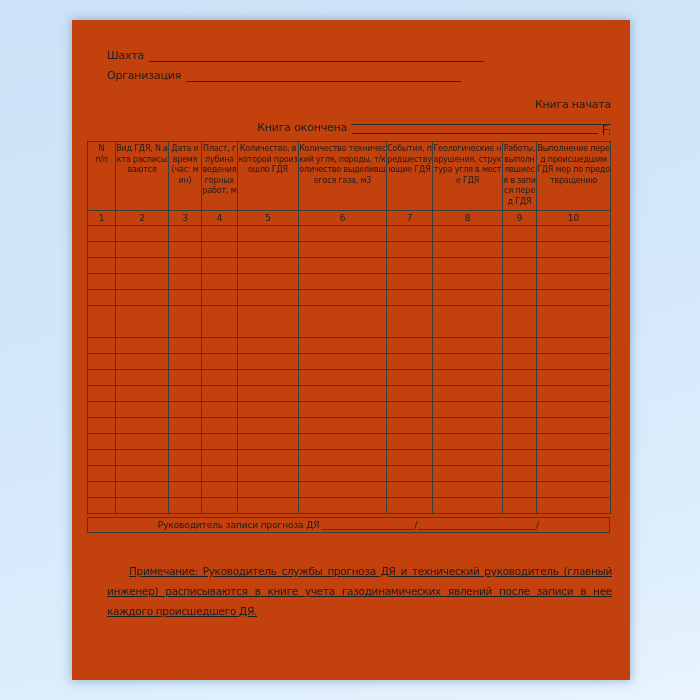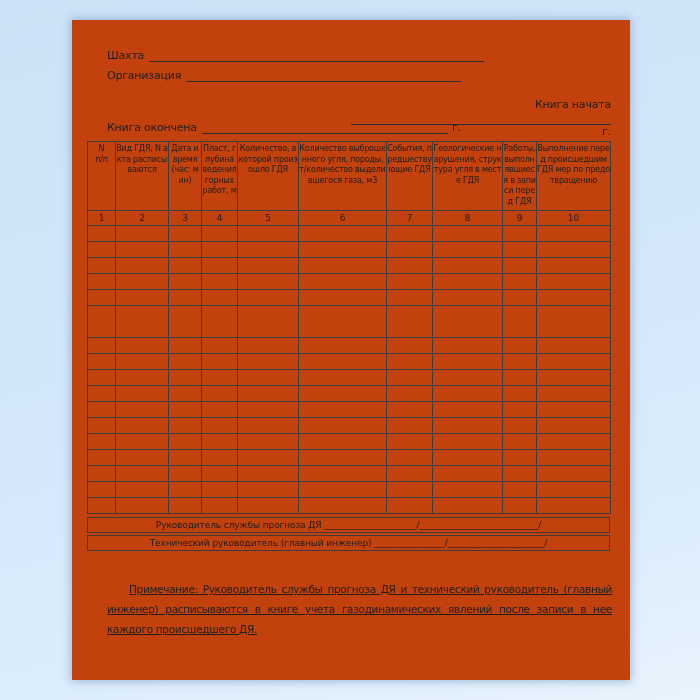--- a/index.html
+++ b/index.html
@@ -12,21 +12,21 @@
     position:absolute;left:72px;top:20px;width:558px;height:660px;
     background:#c2410c;box-sizing:border-box;padding:26px 19px 18px 15px;
     box-shadow:0 0 9px 1px rgba(115,150,190,0.65);
   }
   .fields{margin-left:20px;}
   .field{display:flex;align-items:flex-end;height:16px;font-size:11px;letter-spacing:-0.2px;}
   .field .line{border-bottom:1px solid #2c2c2c;height:13px;margin-left:5px;flex:none;}
   .f1{margin-bottom:4px;}  .f1 .line{width:335px;}
   .f2{margin-bottom:16px;text-align:right;} .f2 .line{width:275px;}
   .f3{margin-bottom:4px;flex-direction:column;}  .f3 .line{width:260px;}
-  .f4{margin-bottom:4px;}    .f4 .line{width:246px;}
+  .f4{margin-bottom:4px;justify-content:flex-end;}    .f4 .line{width:246px;}
   .suffix{margin-left:4px;}
   table.grid{
     width:523px;margin-top:7px;border-collapse:collapse;table-layout:fixed;
   }
   table.grid th,table.grid td{border:1px solid #3c3c3c;padding:0;overflow:hidden;}
   table.grid thead th{
     height:66px;vertical-align:top;text-align:center;font-weight:normal;
     font-size:8px;line-height:10.5px;letter-spacing:-0.2px;
     word-break:break-all;white-space:pre-line;padding-top:2px;
   }
@@ -85,21 +85,21 @@
       <col style="width:74px">
     </colgroup>
     <thead>
         <tr>
           <th>N
 п/п</th>
           <th>Вид ГДЯ, N акта расписываются</th>
           <th>Дата и время (час: мин)</th>
           <th>Пласт, глубина ведения горных работ, м</th>
           <th>Количество, в которой произошло ГДЯ</th>
-          <th>Количество выброшенного угля, породы, т/количество выделившегося газа, м3</th>
+          <th>Количество технический угля, породы, т/количество выделившегося газа, м3</th>
           <th>События, предшествующие ГДЯ</th>
           <th>Геологические нарушения, структура угля в месте ГДЯ</th>
           <th>Работы, выполнявшиеся в записи перед ГДЯ</th>
           <th>Выполнение перед происшедшим ГДЯ мер по предотвращению</th>
         </tr>
         <tr class="numrow">
           <td>1</td>
           <td>2</td>
           <td>3</td>
           <td>4</td>
@@ -312,18 +312,17 @@
           <td></td>
           <td></td>
           <td></td>
           <td></td>
           <td></td>
           <td></td>
         </tr>
       </tbody>
   </table>
 
-  <div class="sigbox sig1">Руководитель службы прогноза ДЯ _____________________/___________________________/</div>
-  <div class="sigbox sig2">Технический руководитель (главный инженер) ________________/______________________/</div>
+  <div class="sigbox sig1">Руководитель записи прогноза ДЯ _____________________/___________________________/</div>
 
   <div class="note">Примечание: Руководитель службы прогноза ДЯ и технический руководитель (главный инженер) расписываются в книге учета газодинамических явлений после записи в нее каждого происшедшего ДЯ.</div>
 
 </div>
 
 </body></html>

